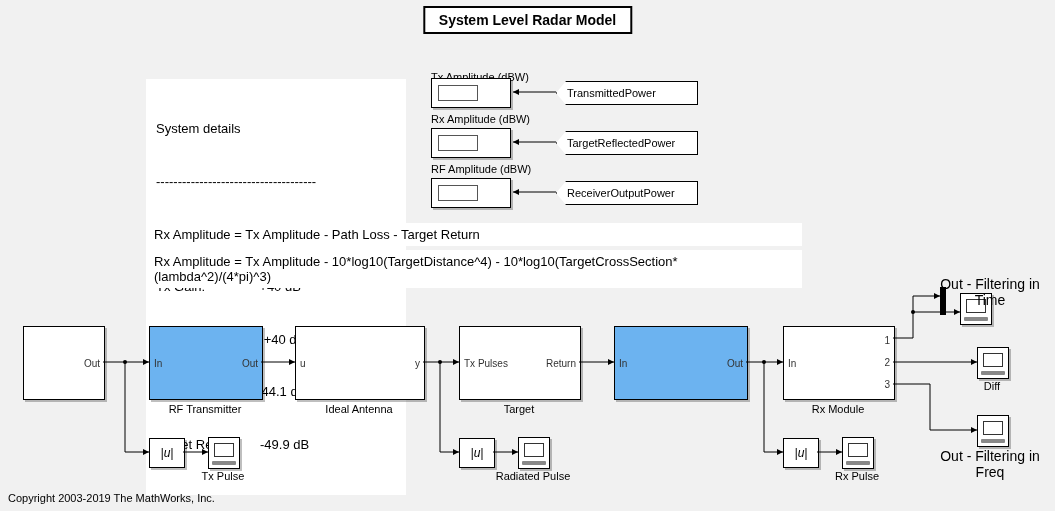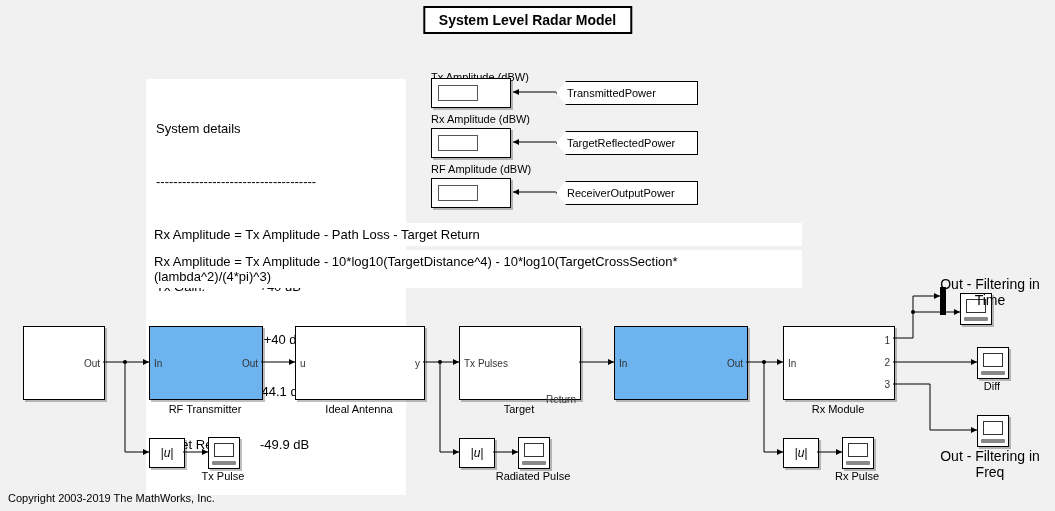--- a/index.html
+++ b/index.html
@@ -200,21 +200,21 @@
   <div class="block-label-below" style="left:149px; top:403px; width:112px;">RF Transmitter</div>
 
   <div class="block" style="left:295px; top:326px; width:128px; height:72px;">
     <span class="port-text" style="left:4px; top:50%; transform:translateY(-50%);">u</span>
     <span class="port-text" style="right:4px; top:50%; transform:translateY(-50%);">y</span>
   </div>
   <div class="block-label-below" style="left:295px; top:403px; width:128px;">Ideal Antenna</div>
 
   <div class="block" style="left:459px; top:326px; width:120px; height:72px;">
     <span class="port-text" style="left:4px; top:50%; transform:translateY(-50%);">Tx Pulses</span>
-    <span class="port-text" style="right:4px; top:50%; transform:translateY(-50%);margin-top:36px;">Return</span>
+    <span class="port-text" style="right:4px; top:50%; transform:translateY(-50%);">Return</span>
   </div>
   <div class="block-label-below" style="left:459px; top:403px; width:120px;">Target</div>
 
   <div class="block blue" style="left:614px; top:326px; width:132px; height:72px;">
     <span class="port-text" style="left:4px; top:50%; transform:translateY(-50%);">In</span>
     <span class="port-text" style="right:4px; top:50%; transform:translateY(-50%);">Out</span>
   </div>
 
   <div class="block" style="left:783px; top:326px; width:110px; height:72px;">
     <span class="port-text" style="left:4px; top:50%; transform:translateY(-50%);">In</span>

